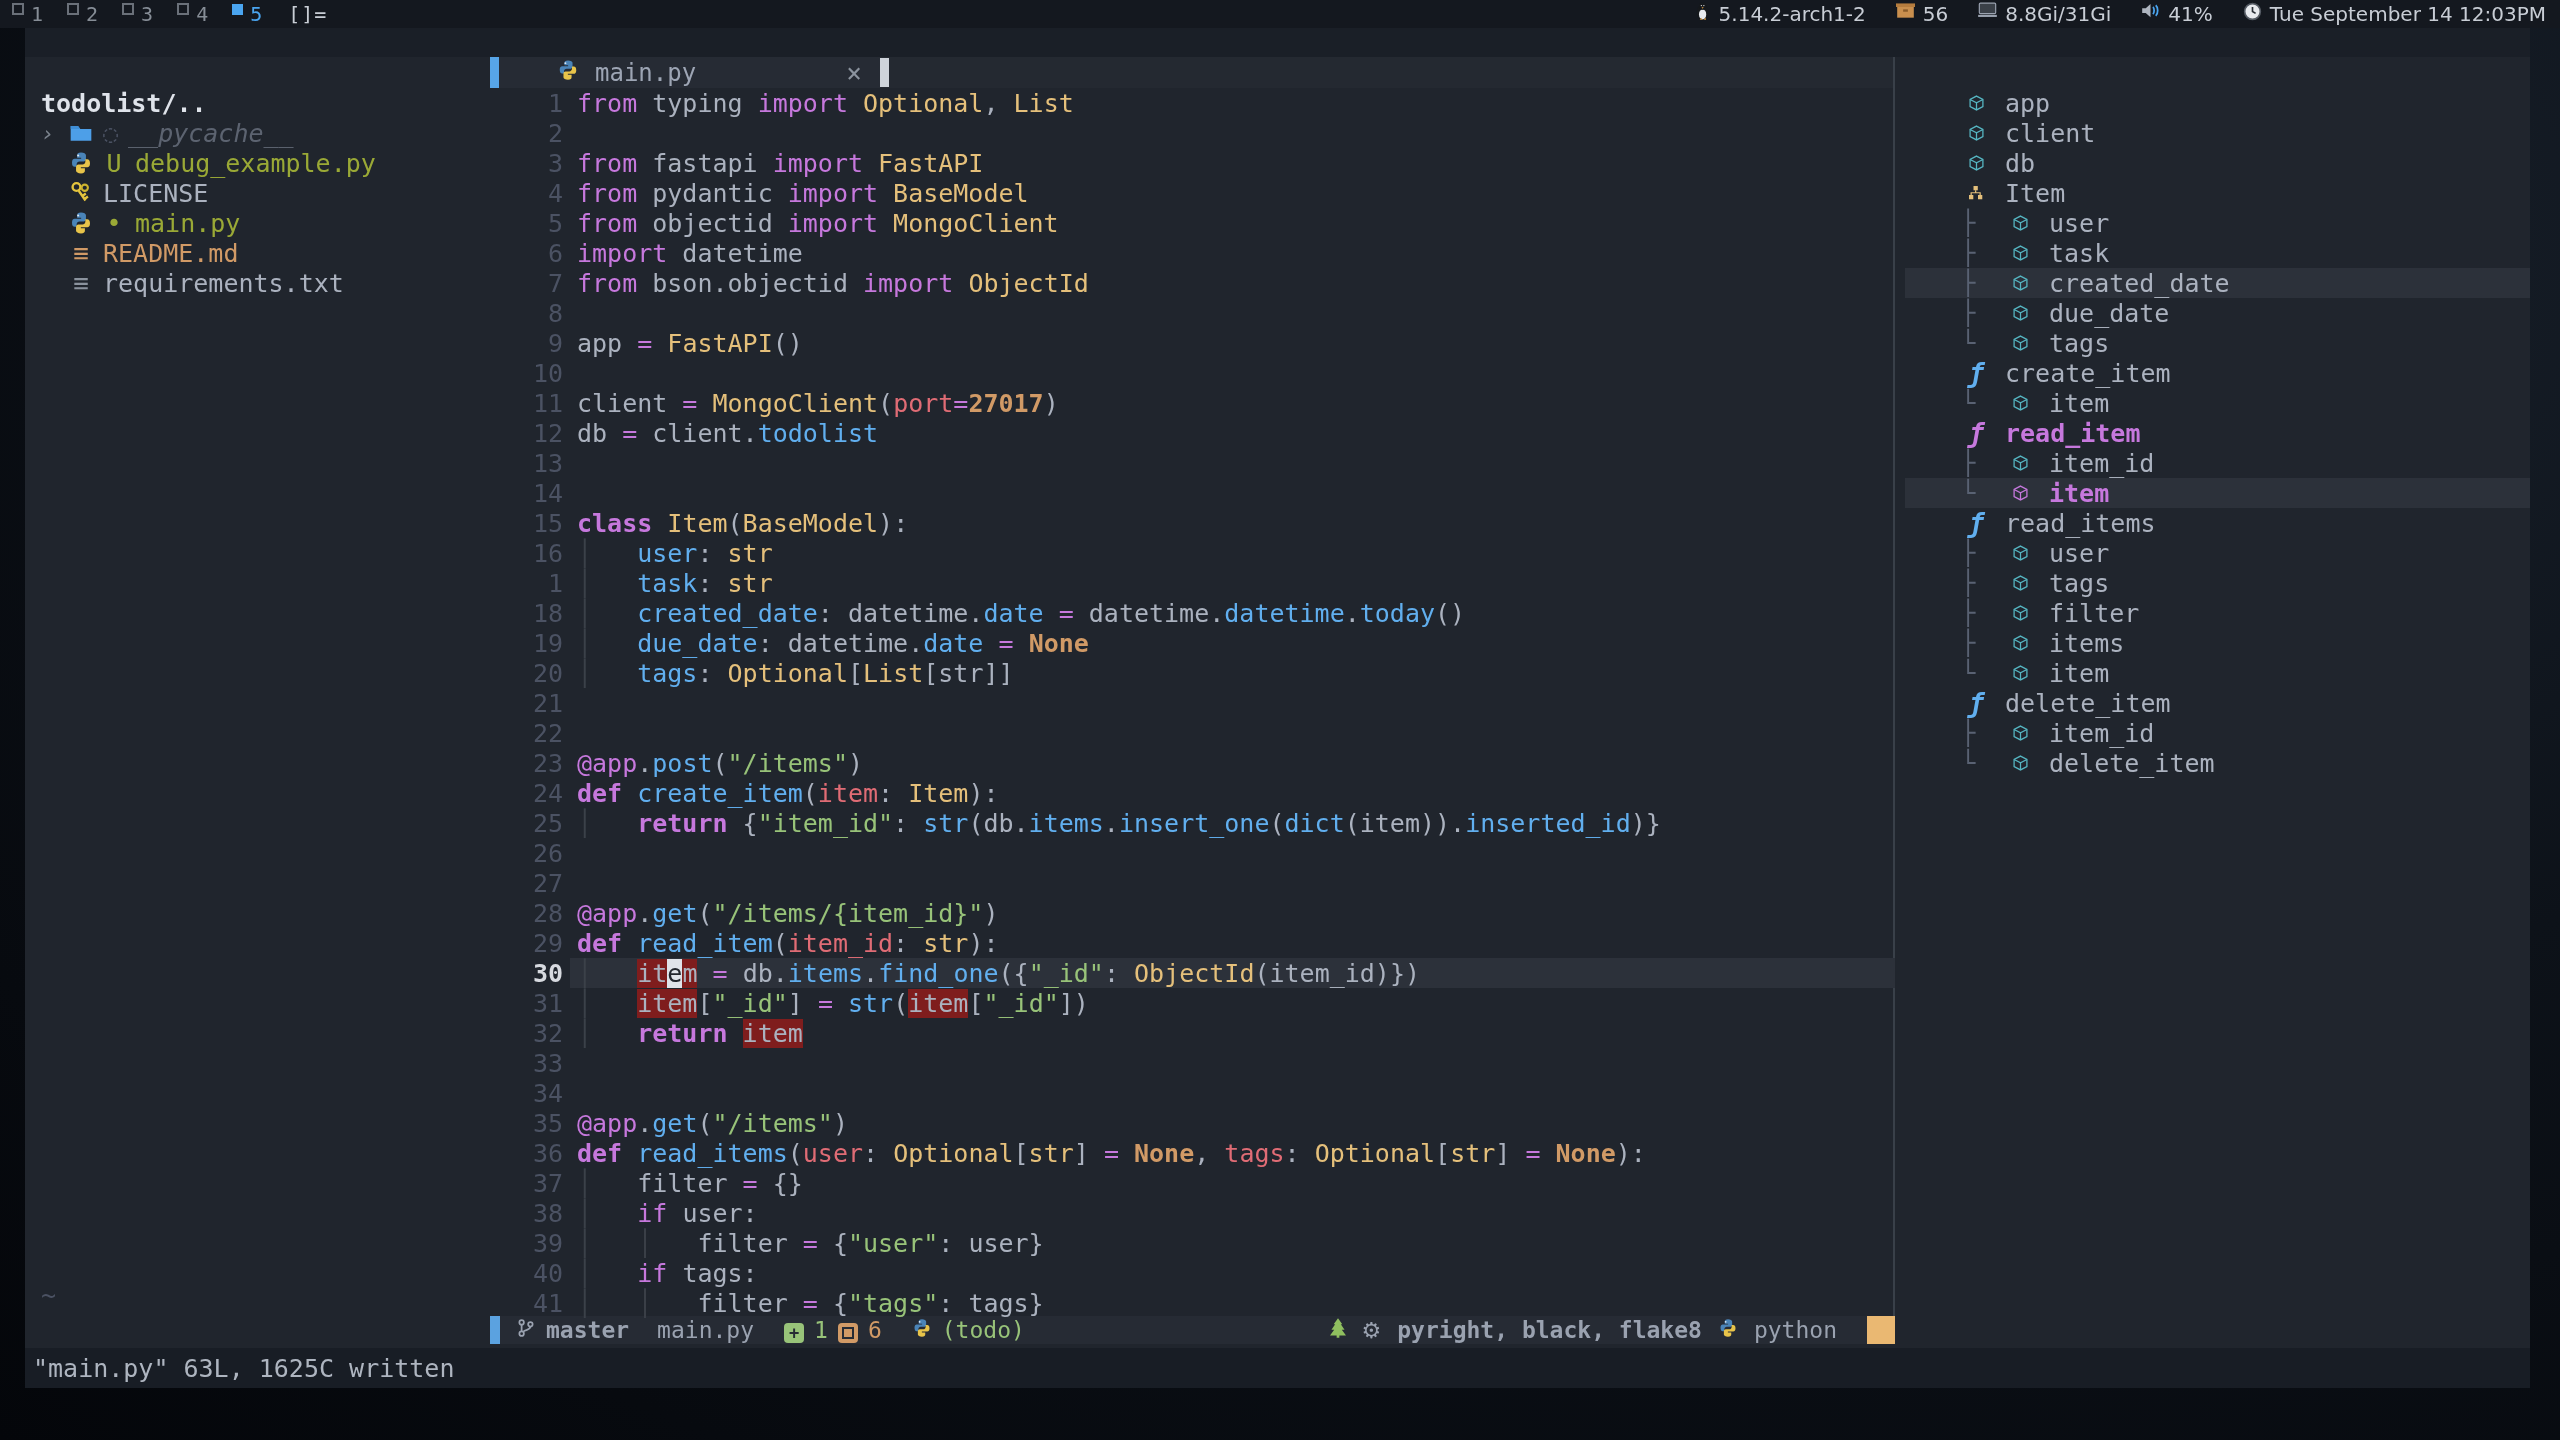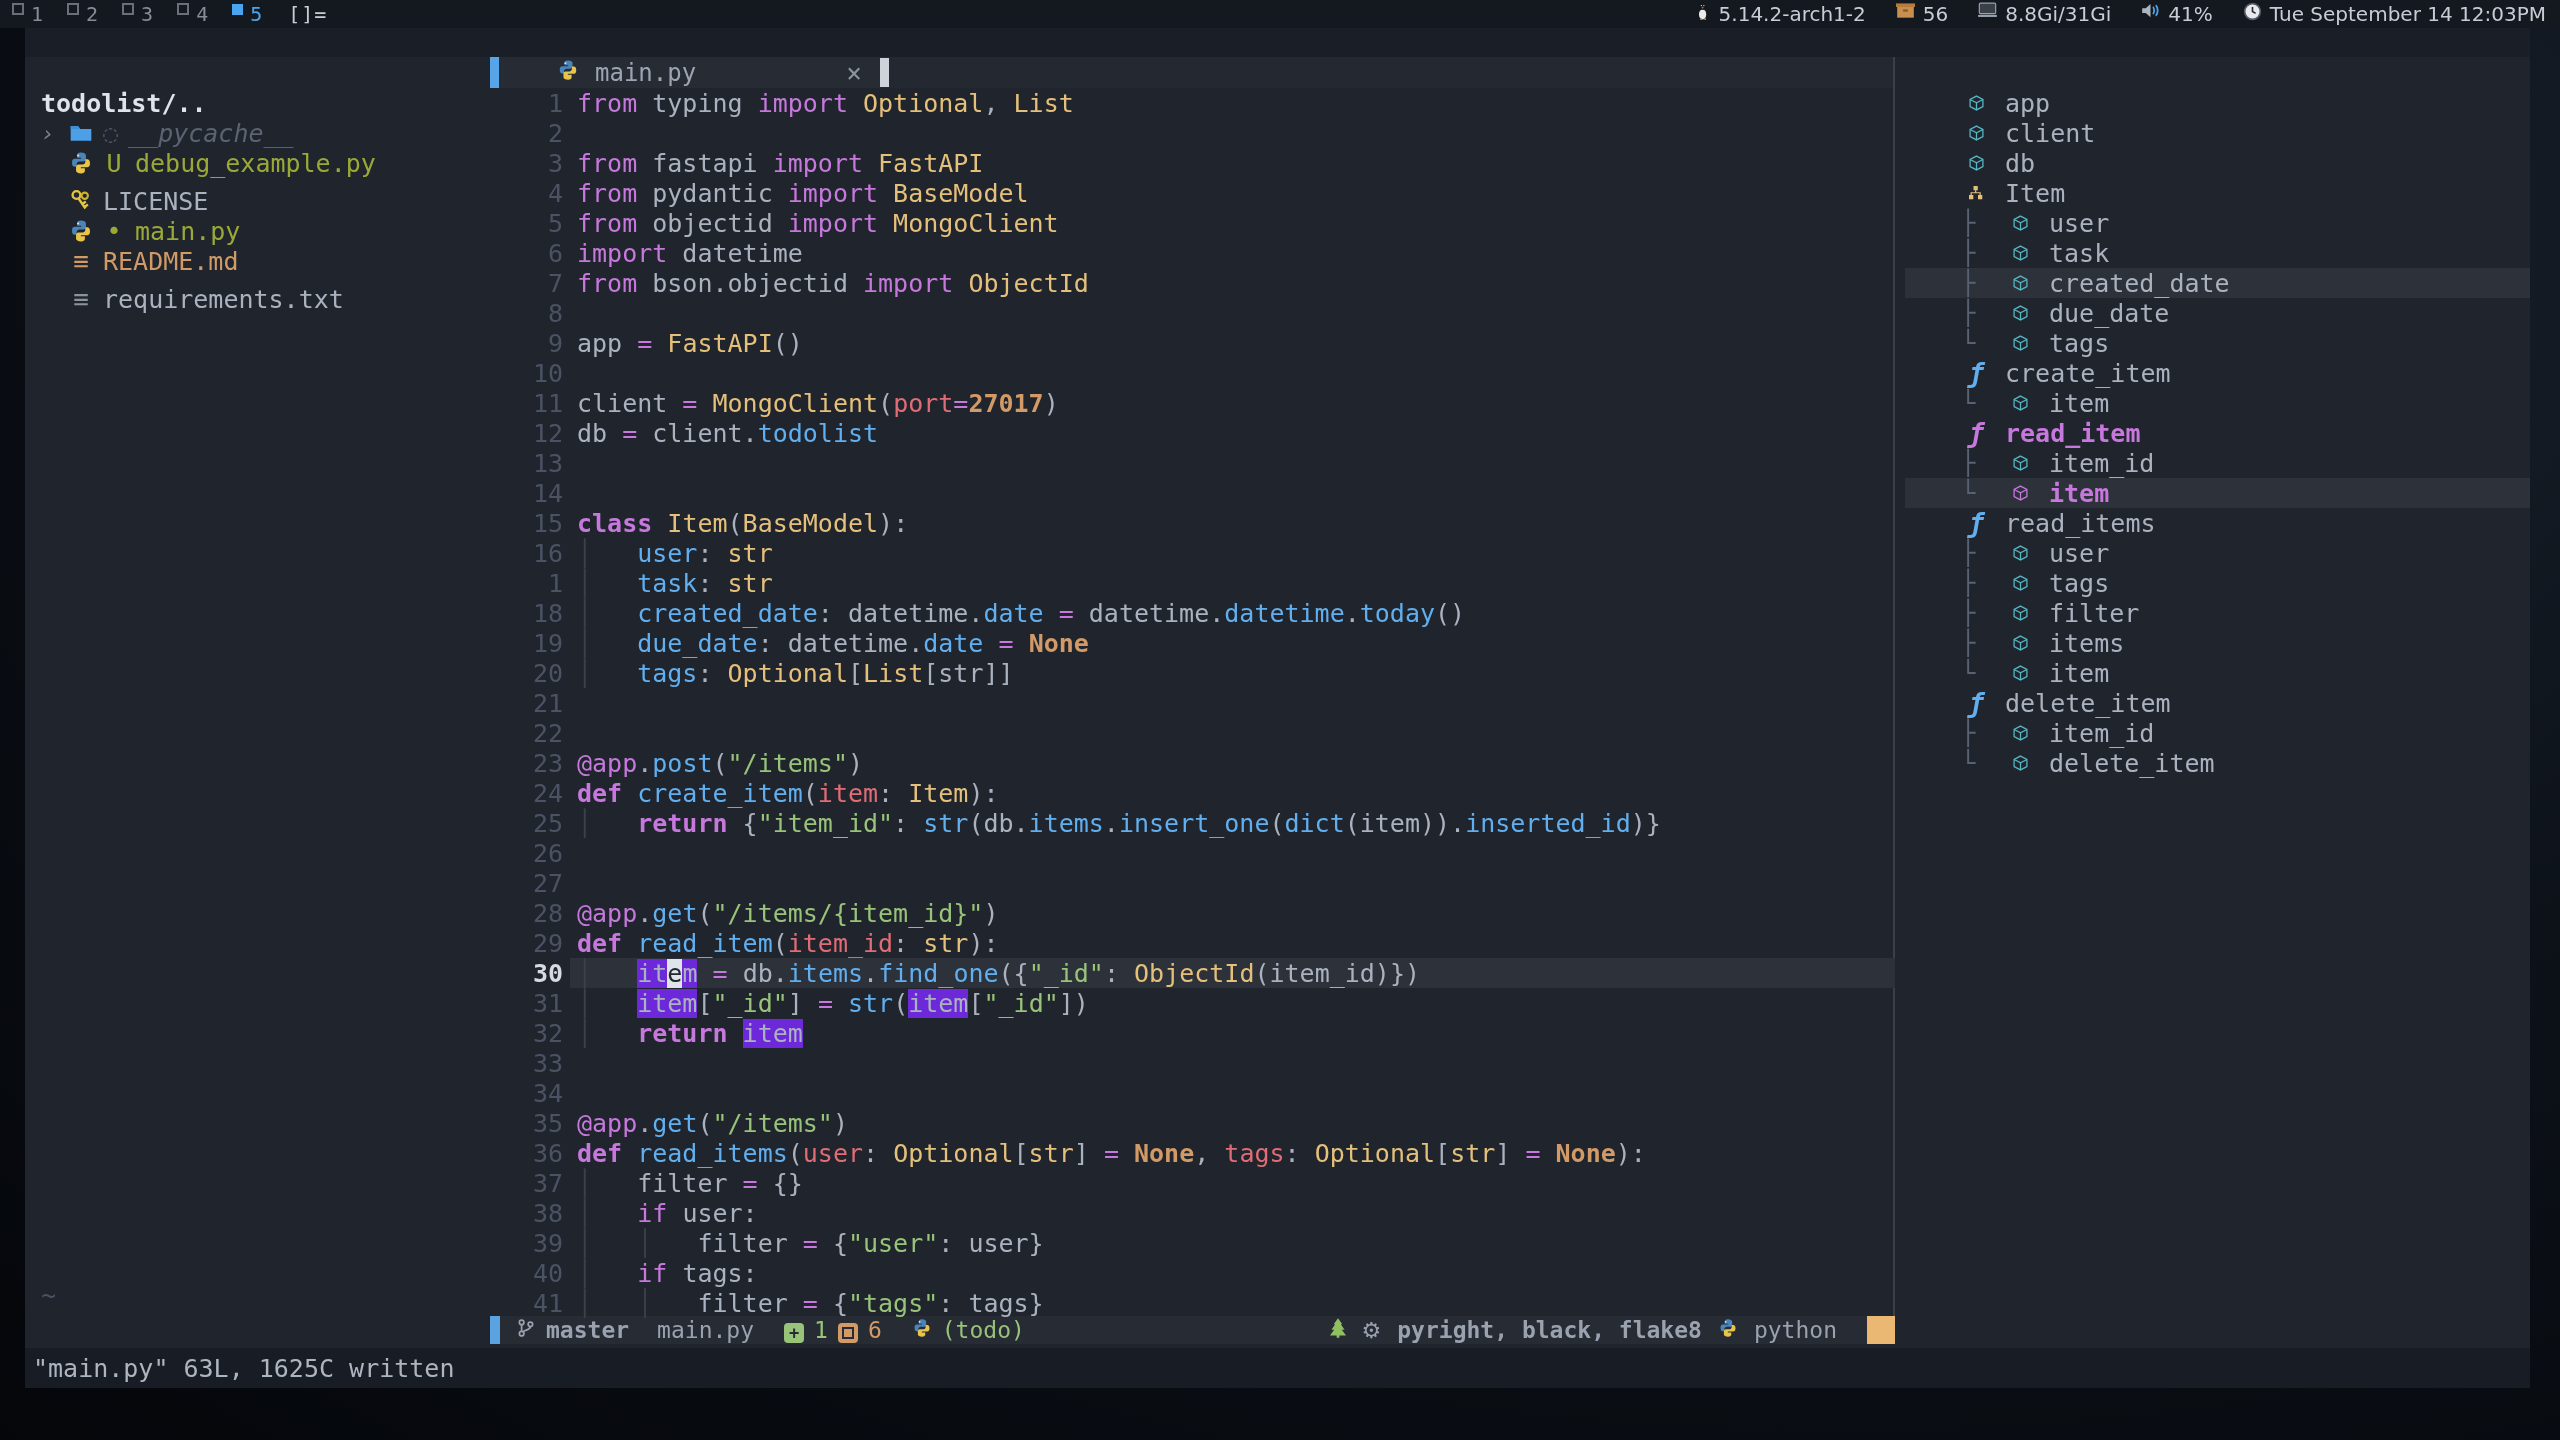--- a/index.html
+++ b/index.html
@@ -20,21 +20,21 @@
   .sys-item svg{display:block;}
   
   #terminal{position:absolute;left:25px;top:28px;width:2505px;height:1360px;background:#20252d;}
   #padtop{position:absolute;left:0;top:0;width:100%;height:29px;background:#1a1f27;}
   
   #tree{position:absolute;left:0;top:60px;width:465px;}
   .tree-row{height:30px;display:flex;align-items:center;padding-left:16px;font-size:25px;gap:10px;white-space:pre;cursor:pointer;}
   .tree-root{font-weight:bold;color:#dfe3ea;}
   .t-dim{color:#5c6370;font-style:italic;}
   .t-green{color:#9aa936;}
-  .t-norm{color:#abb2bf;margin-top:8px;}
+  .t-norm{color:#abb2bf;}
   .t-orange{color:#d19a66;}
   .chev{color:#7a828c;font-size:22px;width:18px;}
   .noChev{width:18px;}
   .gitmark{width:22px;text-align:center;color:#9aa936;}
   .lines-ic{font-size:26px;width:24px;text-align:center;}
   #tree-tilde{position:absolute;left:16px;top:1253px;color:#4b5263;font-size:25px;}
   
   #editor{position:absolute;left:465px;top:0;width:1405px;height:1320px;}
   #tabline{position:absolute;left:0;top:29px;width:100%;height:31px;background:#242931;display:flex;align-items:center;}
   #tab-accent{width:9px;height:31px;background:#57a5e8;}
@@ -45,21 +45,21 @@
   
   #code{position:absolute;left:0;top:60px;width:100%;}
   .cl{height:30px;display:flex;align-items:center;font-size:25px;white-space:pre;position:relative;}
   .gut{width:73px;text-align:right;color:#4b5263;flex:0 0 auto;z-index:2;}
   .cl.cur .gut{color:#d7dae0;font-weight:bold;}
   .codetext{margin-left:14px;z-index:2;}
   .cl.cur .clbg{position:absolute;left:80px;right:0;top:0;bottom:0;background:#2c313a;z-index:1;}
   .k{color:#c678dd;} .kb{color:#c678dd;font-weight:bold;}
   .t{color:#abb2bf;} .ty{color:#e5c07b;} .s{color:#98c379;} .n{color:#d19a66;font-weight:bold;}
   .p{color:#e06c75;} .f{color:#61afef;} .g{color:#3b4149;}
-  .w{color:#abb2bf;background:#6d28d9;} .c{color:#21252d;background:#dfe3ea;}
+  .w{color:#abb2bf;background:#7f1d1d;} .c{color:#21252d;background:#dfe3ea;}
   
   #statusline{position:absolute;left:0;top:1288px;width:100%;height:28px;background:#262b34;display:flex;align-items:center;font-size:23px;color:#9aa2b0;}
   #sl-accent{width:10px;height:28px;background:#5ba2e0;flex:0 0 auto;}
   .sl-seg{display:flex;align-items:flex-end;gap:10px;}
   .sl-bold{font-weight:bold;}
   .sl-green{color:#98c379;} .sl-orange{color:#d19a66;}
   .badge{width:20px;height:20px;border-radius:4px;display:flex;align-items:center;justify-content:center;font-size:17px;font-weight:bold;}
   .badge.add{background:#98c379;color:#262b34;}
   .badge.warn{background:#d19a66;color:#262b34;}
   .badge.warn .inner{width:8px;height:8px;border:2px solid #262b34;}

